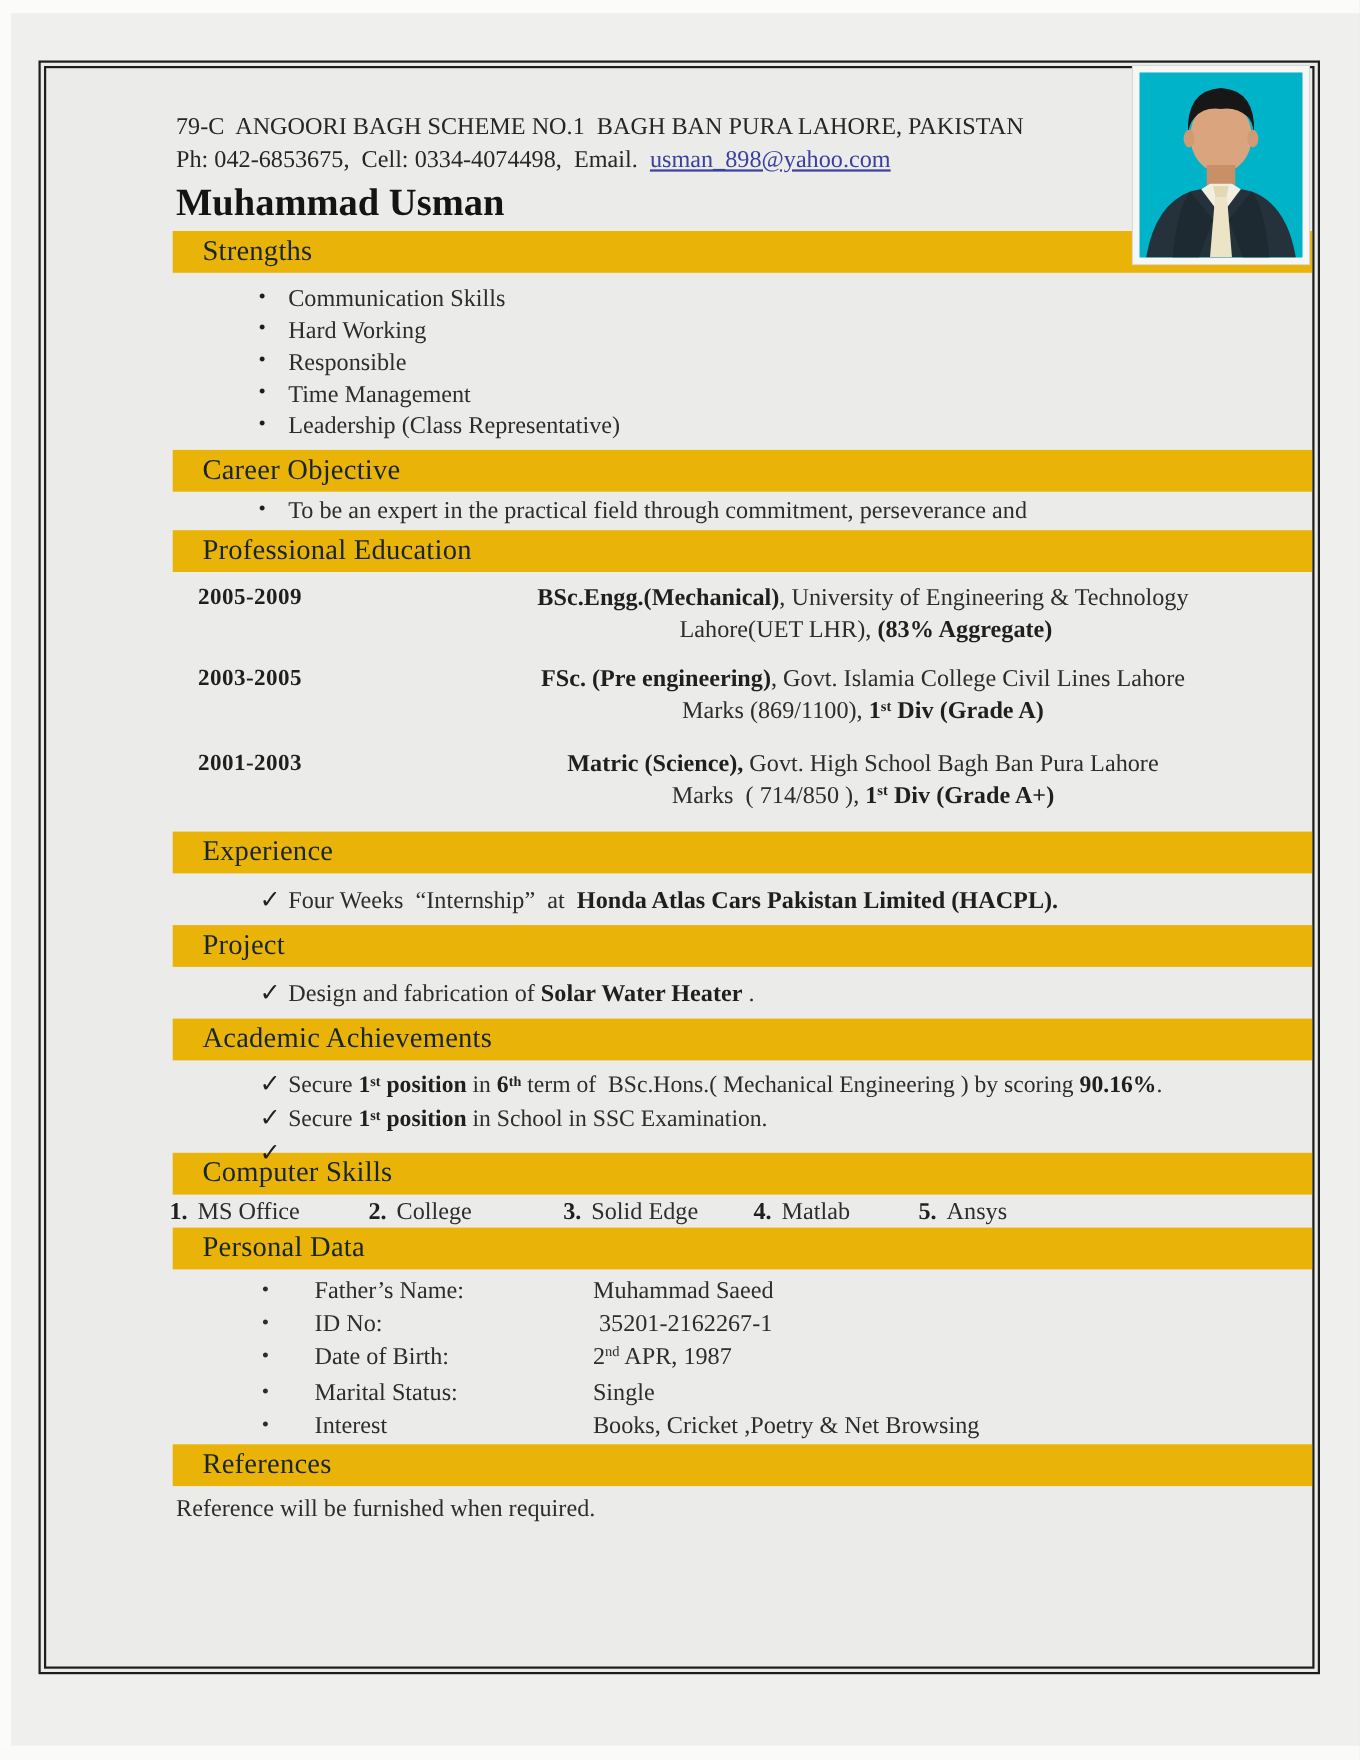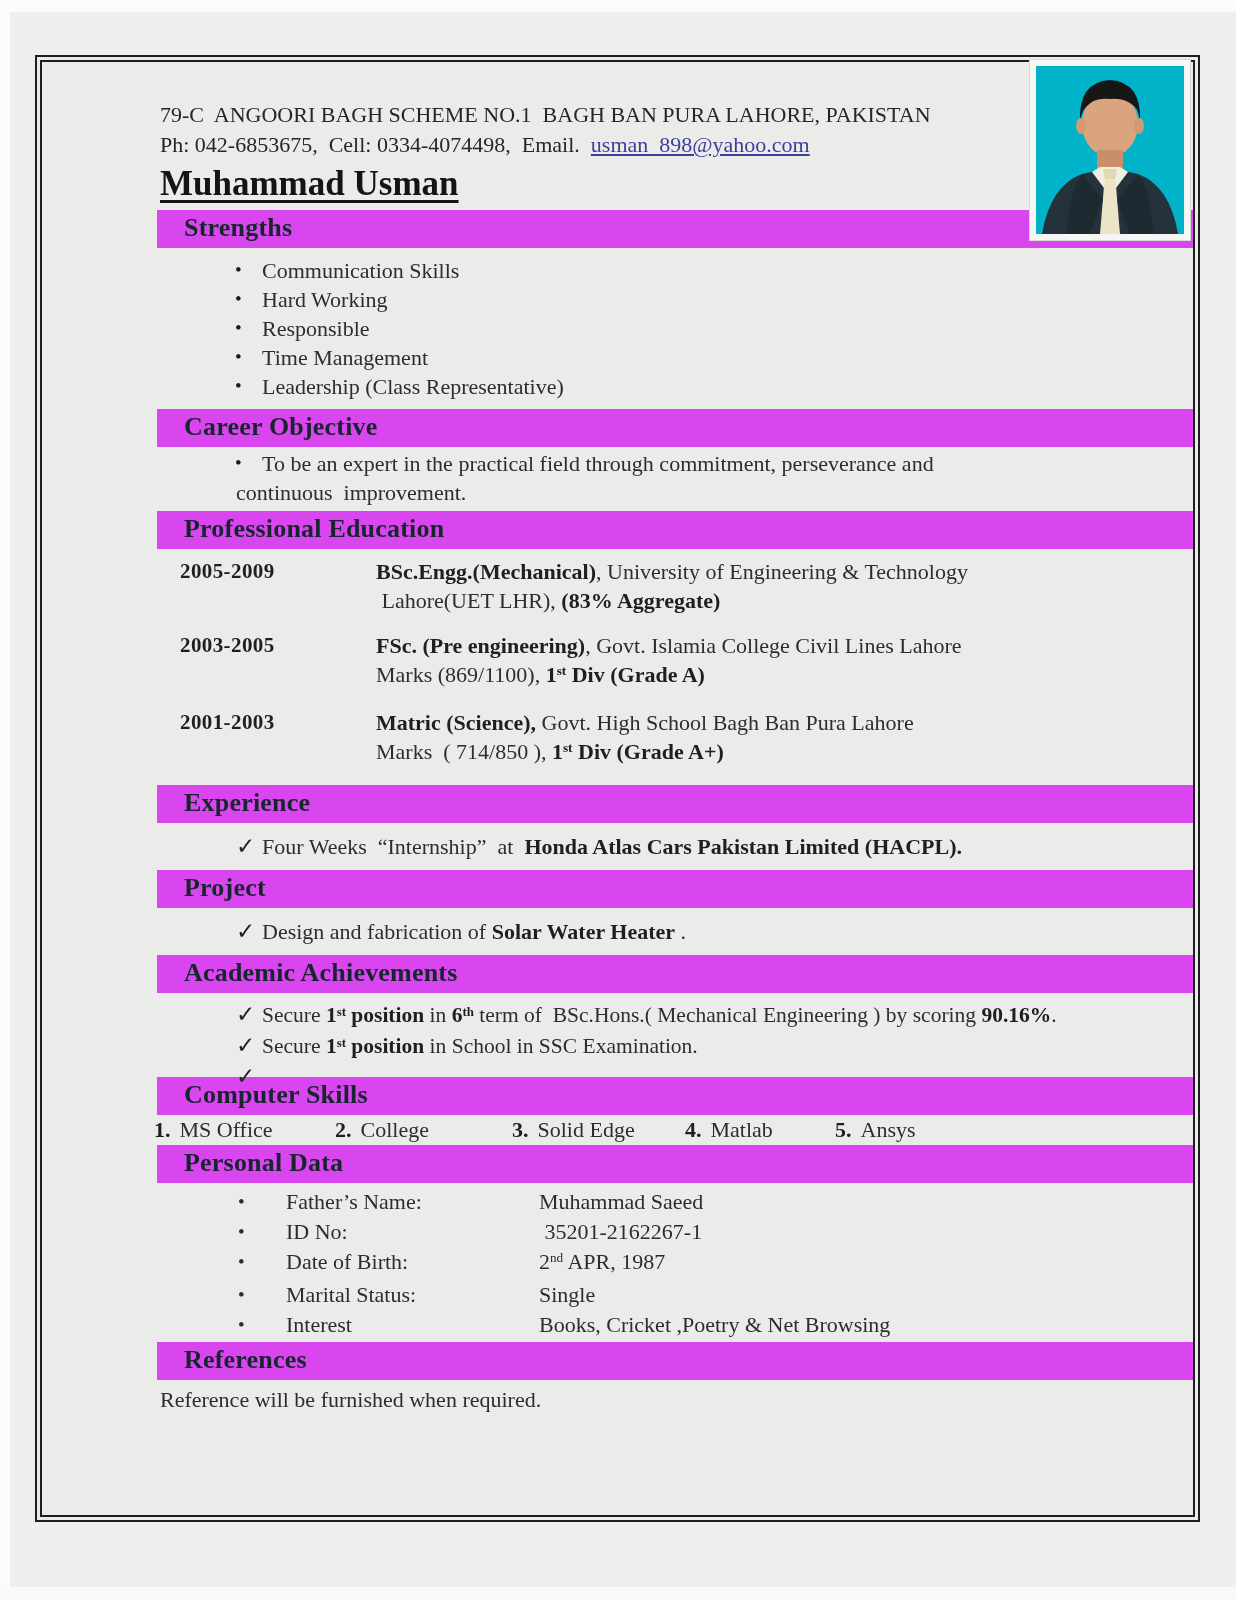--- a/index.html
+++ b/index.html
@@ -19,27 +19,27 @@
     position:absolute; left:35px; top:55px;
     width:1165px; height:1467px;
     border:7px double #1d1d1d;
     background:#ebebe9;
     overflow:hidden;
   }
   .content { padding-top:38px; }
 
   .addr { margin-left:118px; font-size:22px; line-height:30px; white-space:pre-wrap; color:#262626; }
   .name { margin:3px 0 0 118px; font-size:35px; line-height:42px; font-weight:bold; color:#141414; }
-  .name-inner { text-decoration:underline; text-decoration-thickness:2.5px; text-underline-offset:5px; }
+  .name-inner { text-decoration-thickness:2.5px; text-underline-offset:5px; }
 
   .band {
     margin-left:115px;
-    background:#d946ef;
+    background:#eab308;
     padding:3px 0 5px 27px;
-    font-size:26px; font-weight:bold; line-height:30px;
+    font-size:26px; font-weight:normal; line-height:30px;
     color:#17262e;
     letter-spacing:0.2px;
   }
   .band--strengths    { margin-top:5px; }
   .band--objective    { margin-top:8px; }
   .band--education    { margin-top:4px; }
   .band--experience   { margin-top:6px; }
   .band--project      { margin-top:8px; }
   .band--achievements { margin-top:8px; }
   .band--skills       { margin-top:14px; }
@@ -51,21 +51,21 @@
   .bullet { position:absolute; left:193px; top:-1px; font-size:19px; color:#1c1c1c; }
   .txt { white-space:pre-wrap; }
 
   #objective-lines { margin-top:2px; }
   #objective-lines .b-item { line-height:29px; }
   .obj-wrap { margin-left:194px; line-height:29px; font-size:22px; white-space:pre-wrap; }
 
   #education-rows { margin-top:8px; }
   .edu-row { display:flex; margin-bottom:16px; font-size:22px; line-height:29px; }
   .edu-years { width:196px; margin-left:138px; font-weight:bold; font-size:21px; letter-spacing:0.4px; color:#1f1f1f; }
-  .edu-lines { flex:1; }
+  .edu-lines { flex:1;text-align:center; }
   .seg-line { white-space:pre-wrap; }
 
   #experience-item, #project-item { margin-top:8px; }
   .check-item { position:relative; padding-left:220px; line-height:31px; font-size:22px; }
   .check { position:absolute; left:194px; top:0; font-size:23px; color:#222; }
 
   #achievement-items { margin-top:8px; }
   #achievement-items .check-item { line-height:28px; font-size:21.5px; }
   .ach-wrap { margin-left:197px; line-height:28px; font-size:21.5px; white-space:pre-wrap; }
 
@@ -117,21 +117,20 @@
         <div class="b-item"><span class="bullet">•</span><span class="txt">Communication Skills</span></div>
         <div class="b-item"><span class="bullet">•</span><span class="txt">Hard Working</span></div>
         <div class="b-item"><span class="bullet">•</span><span class="txt">Responsible</span></div>
         <div class="b-item"><span class="bullet">•</span><span class="txt">Time Management</span></div>
         <div class="b-item"><span class="bullet">•</span><span class="txt">Leadership (Class Representative)</span></div>
       </div>
 
     <div class="band band--objective">Career Objective</div>
     <div id="objective-lines">
         <div class="b-item"><span class="bullet">•</span><span class="txt">To be an expert in the practical field through commitment, perseverance and</span></div>
-        <div class="obj-wrap">continuous  improvement.</div>
       </div>
 
     <div class="band band--education">Professional Education</div>
     <div id="education-rows">
         <div class="edu-row">
           <div class="edu-years">2005-2009</div>
           <div class="edu-lines">
             <div class="seg-line"><span class="b">BSc.Engg.(Mechanical)</span><span>, University of Engineering &amp; Technology</span></div>
             <div class="seg-line"><span> Lahore(UET LHR), </span><span class="b">(83% Aggregate)</span></div>
           </div>

